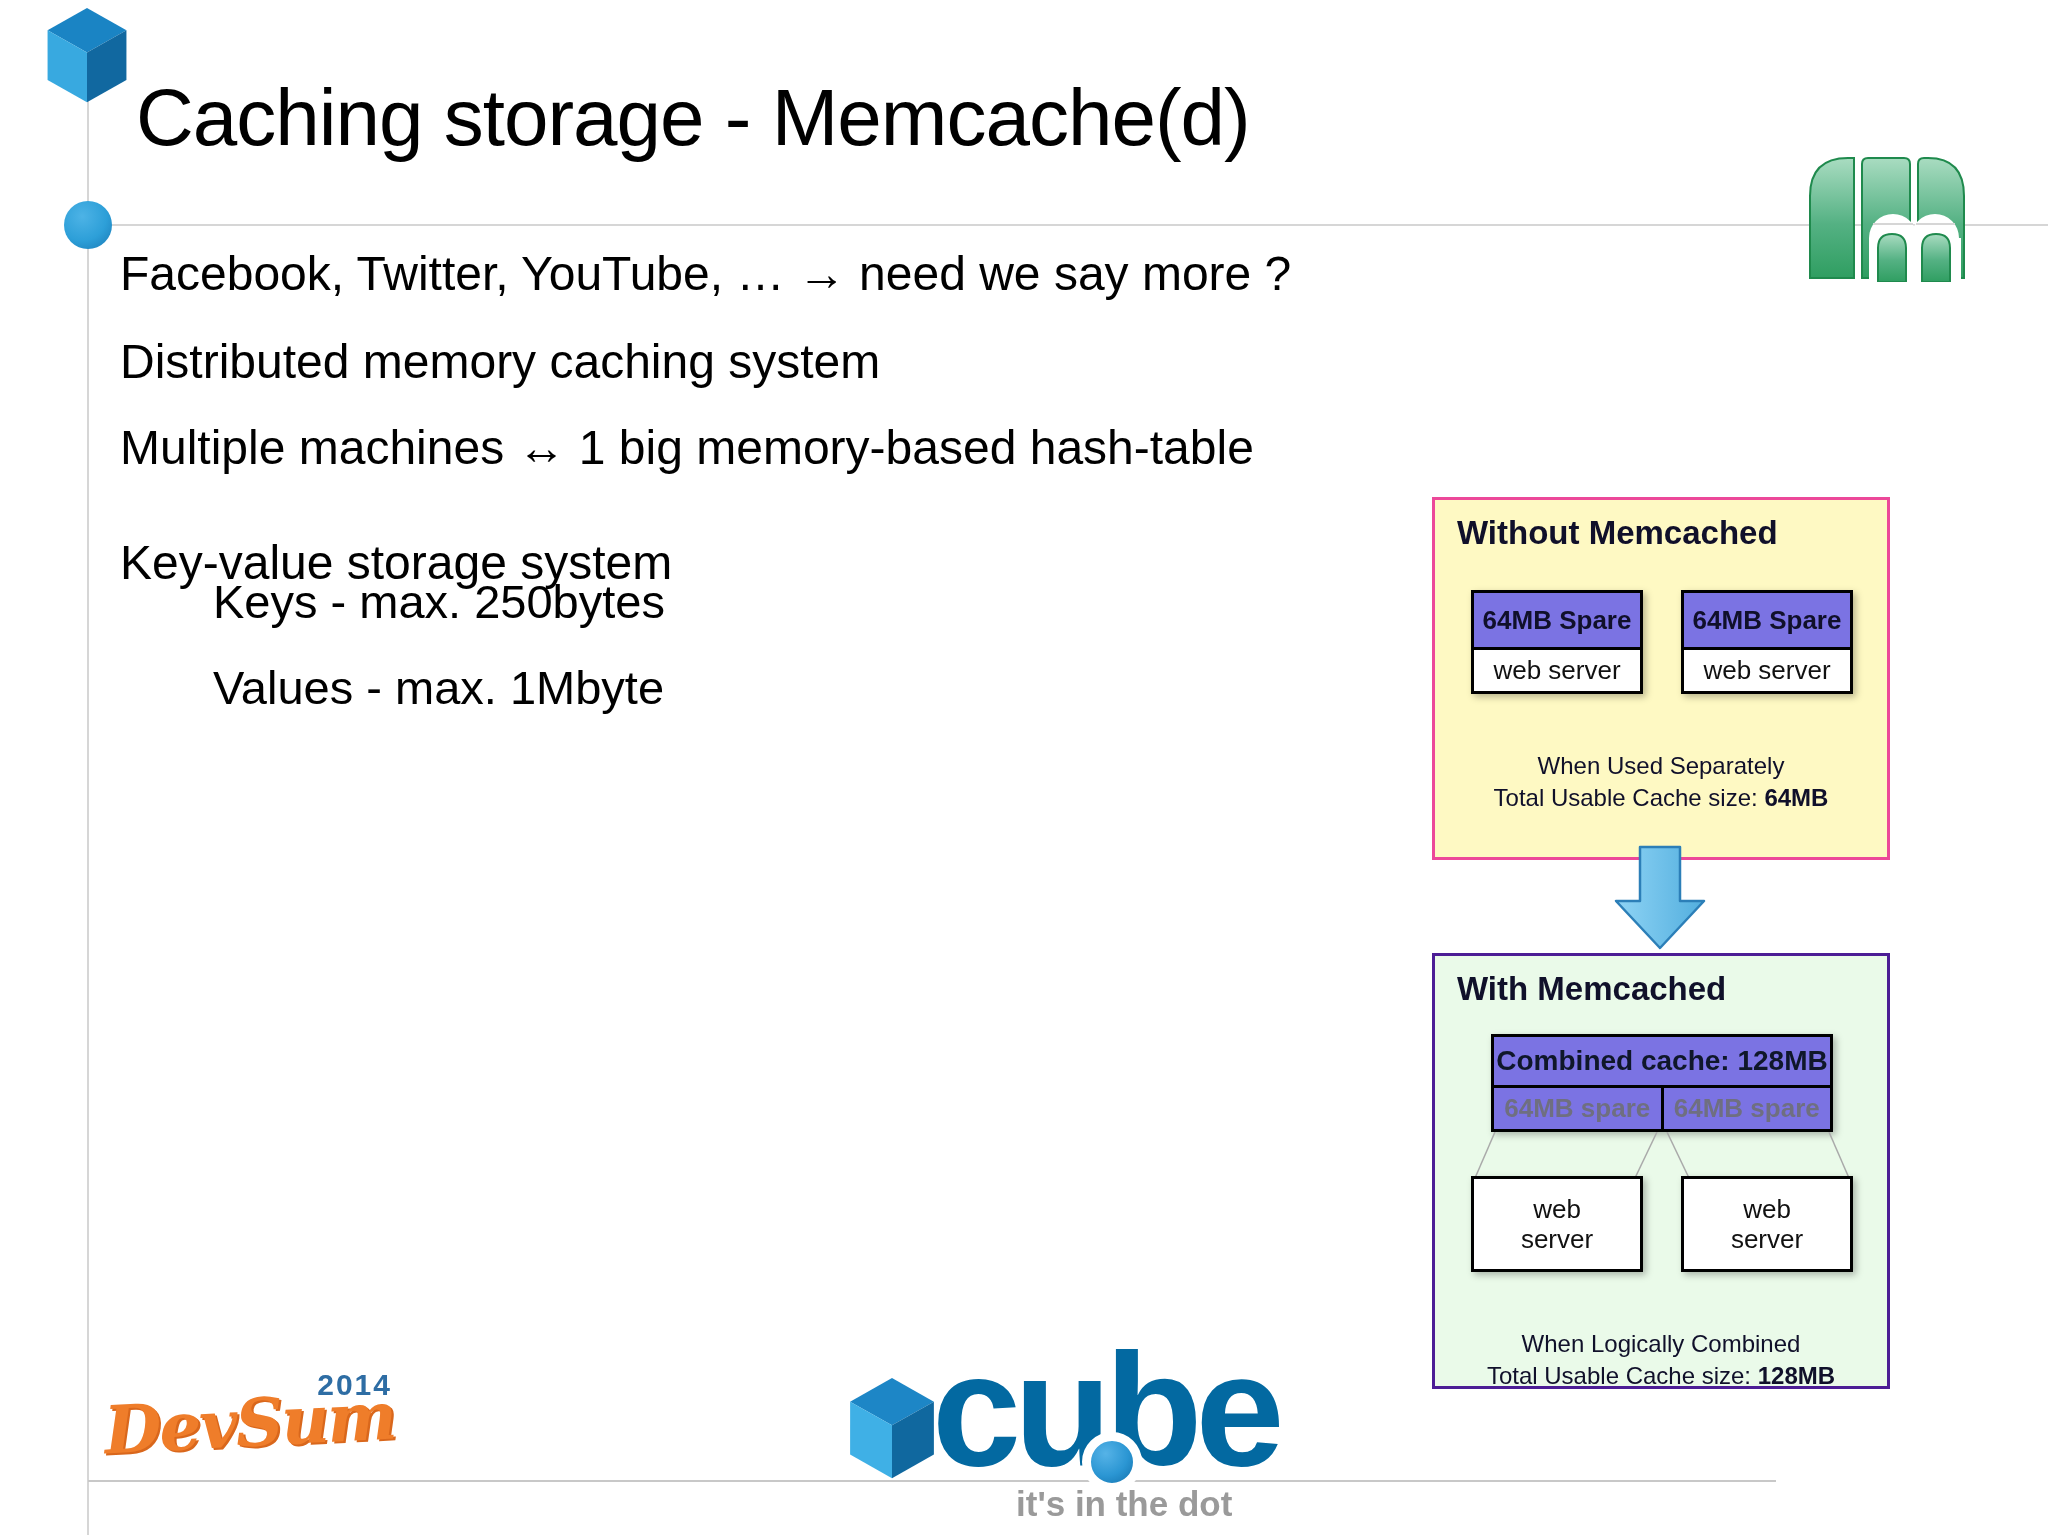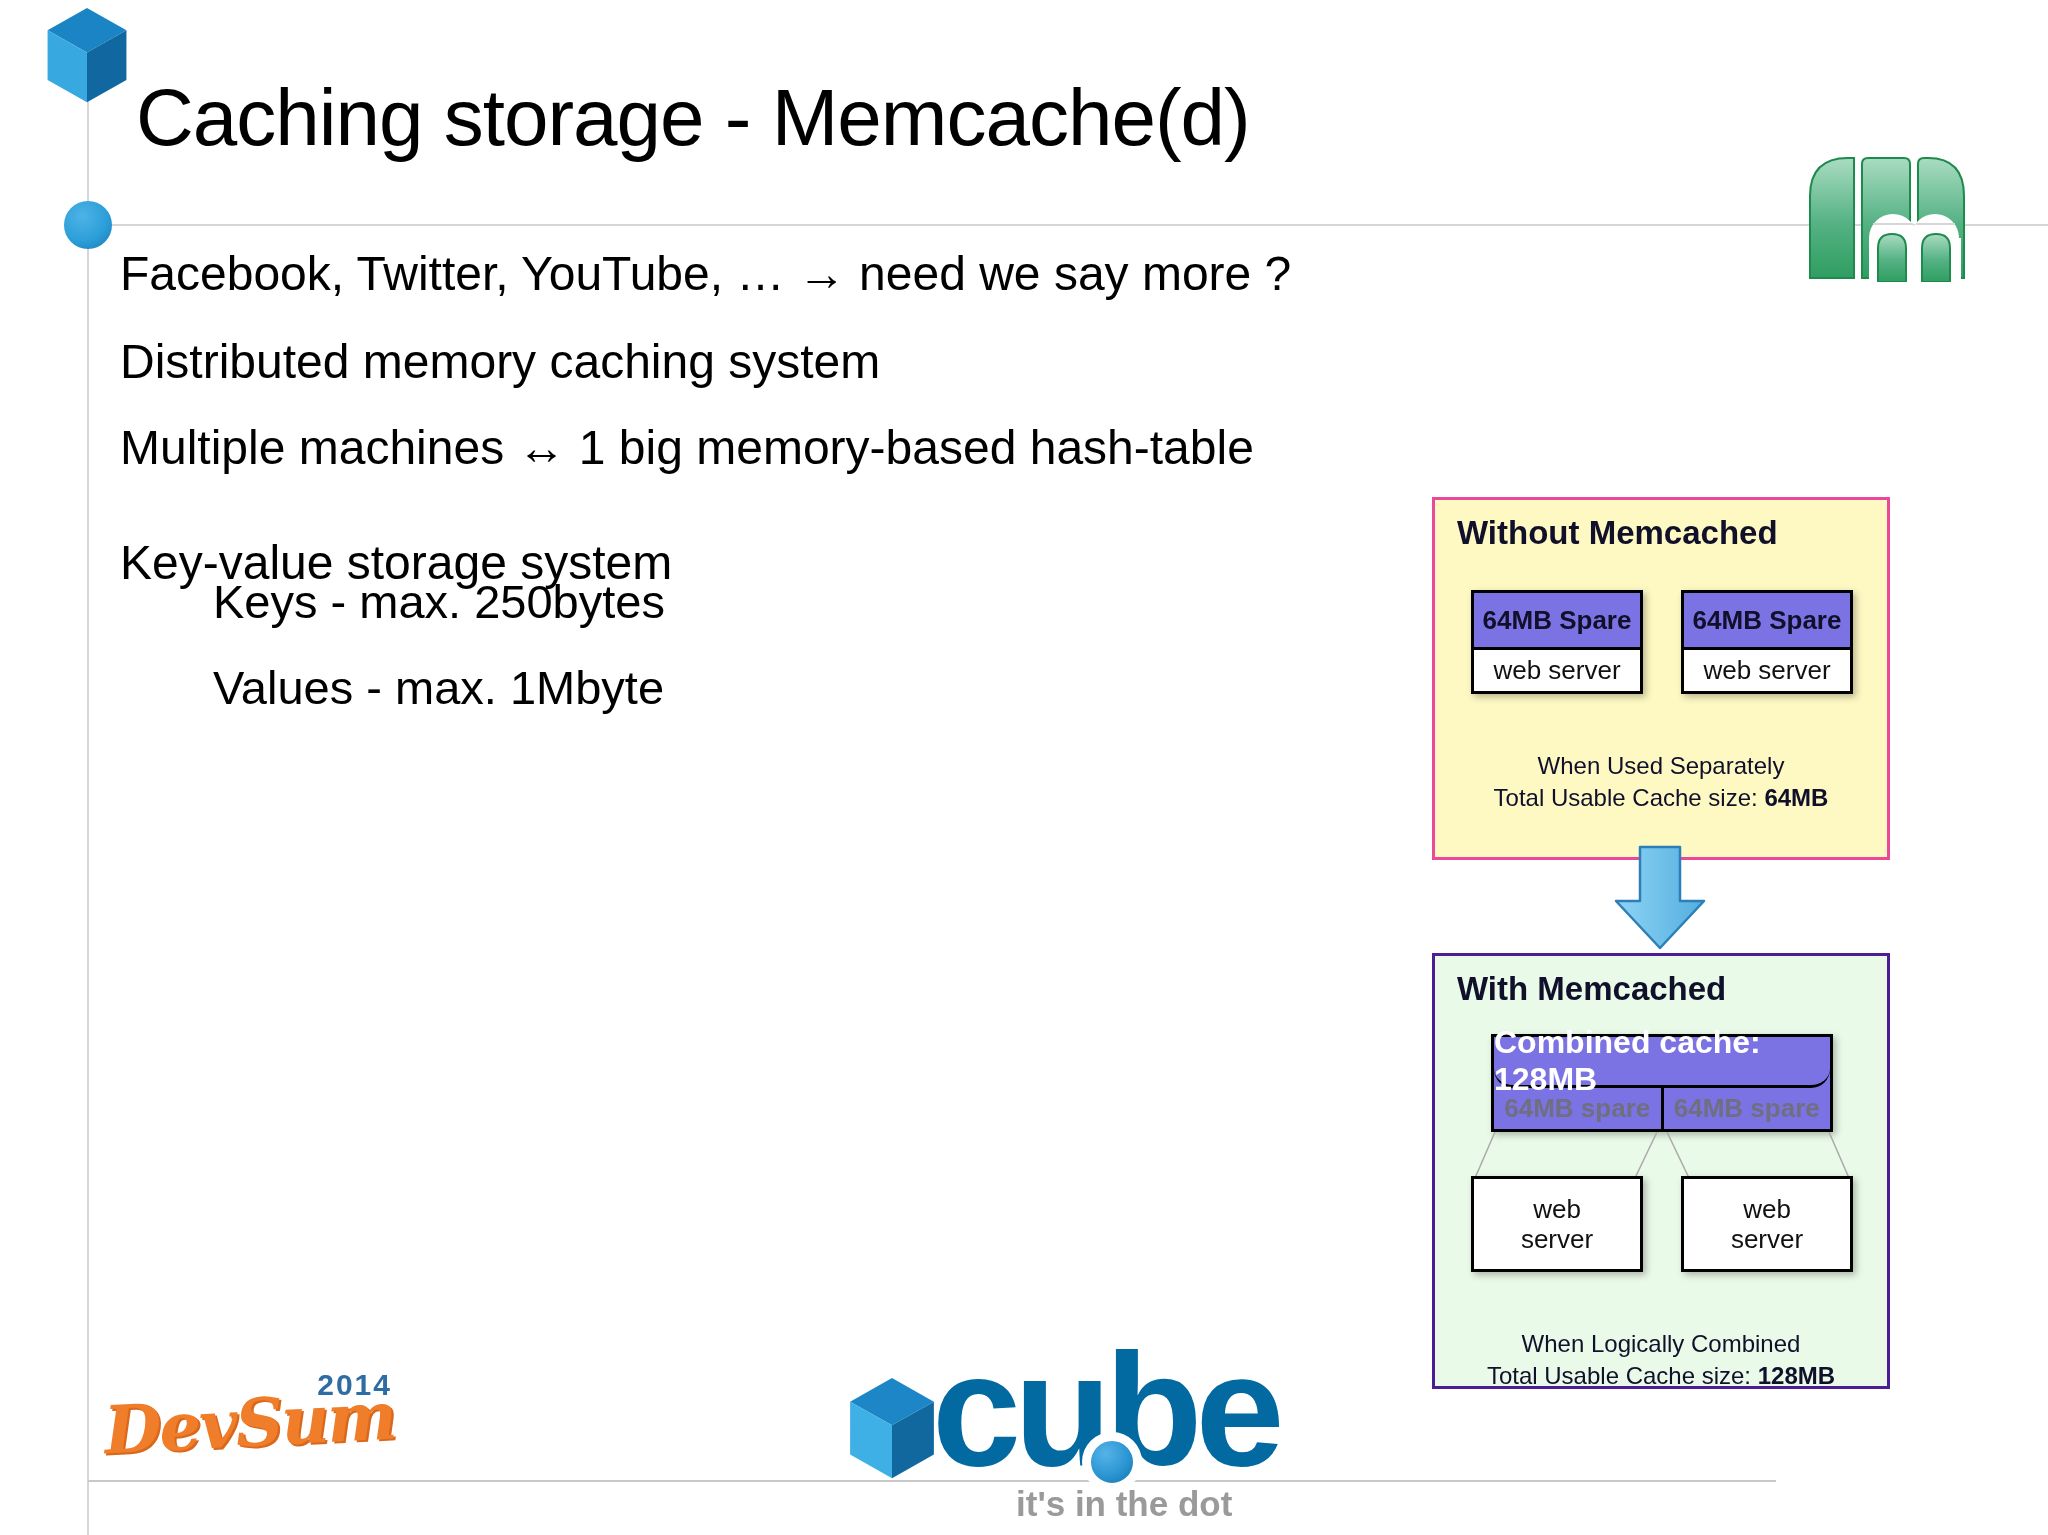--- a/index.html
+++ b/index.html
@@ -58,21 +58,21 @@
   .panel-with .caption{top:372px;}
   .caption b{font-weight:bold;}
   
   .combined-box{
     position:absolute;left:56px;top:78px;width:342px;height:98px;box-sizing:border-box;
     border:3px solid #000;background:#7b73e3;box-shadow:3px 3px 7px rgba(0,0,0,0.28);
   }
   .combined-head{
     height:51px;box-sizing:border-box;border-bottom:3px solid #000;
     display:flex;align-items:center;justify-content:center;
-    font-size:32px;color:#ffffff;font-weight:bold;border-radius:19px;
+    font-size:28px;color:#0f172a;font-weight:bold;
   }
   .combined-row{display:flex;height:41px;}
   .spare-cell{
     flex:1;display:flex;align-items:center;justify-content:center;
     font-size:26px;color:#6f6f80;font-weight:bold;
   }
   .spare-cell.first{border-right:3px solid #000;}
   .connectors{position:absolute;left:0;top:176px;width:458px;height:46px;}
   .panel-with .server-box{top:220px;height:96px;border-width:3px;}
   .ws-2line{

